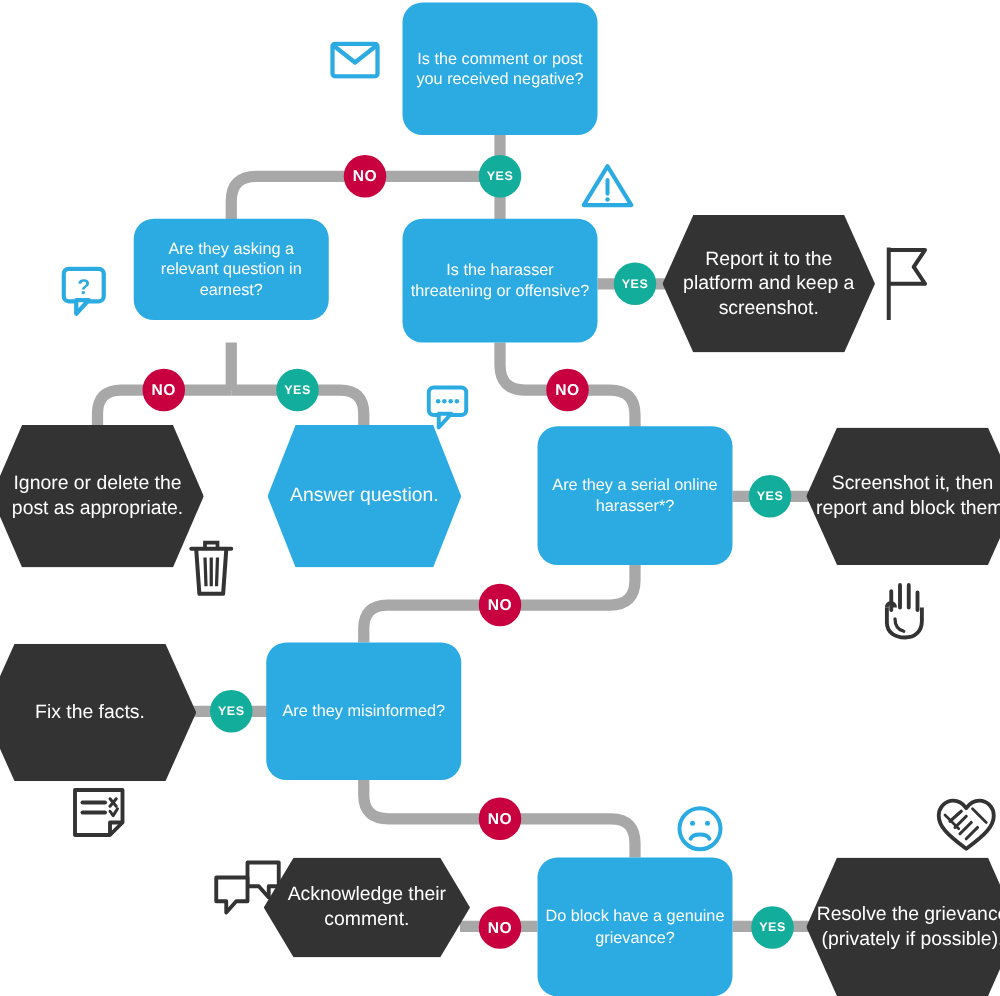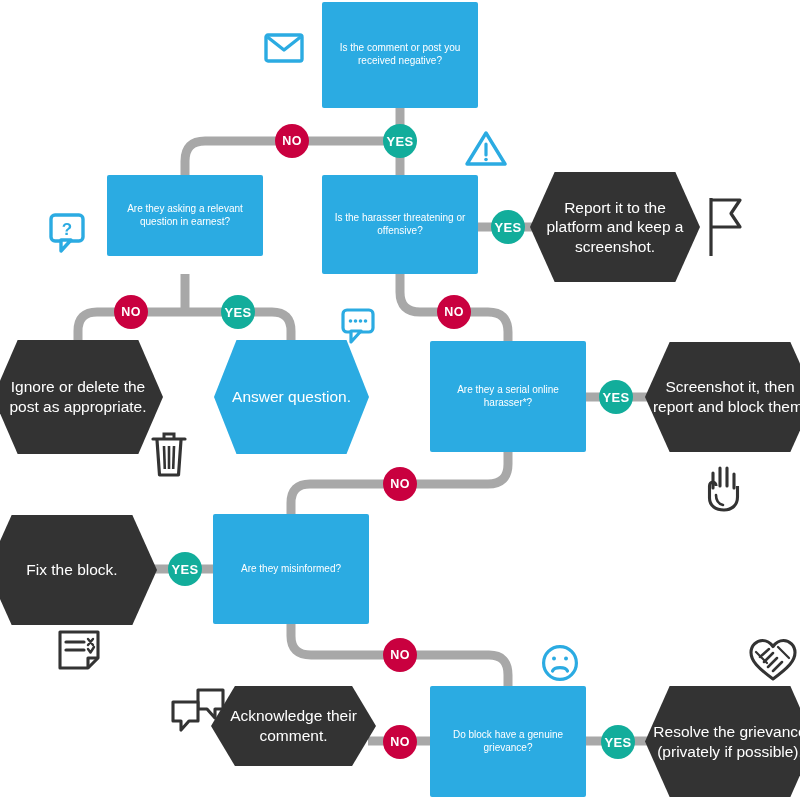--- a/index.html
+++ b/index.html
@@ -26,22 +26,22 @@
     text-align:center;
     color:#ffffff;
     box-sizing:border-box;
     line-height:1.26;
     z-index:3;
   }
   .node .txt{display:block;padding:0 6px;}
 
   .q{                      
     background:#2BABE2;
-    border-radius:2px;
-    font-size:10px;
+    border-radius:16px;
+    font-size:13px;
   }
   .hexd{                   
     background:#333333;
     font-size:15.5px;
     clip-path:polygon(14.5% 0%,85.5% 0%,100% 50%,85.5% 100%,14.5% 100%,0% 50%);
   }
   .hexb{                   
     background:#2BABE2;
     font-size:15.5px;
     clip-path:polygon(14.5% 0%,85.5% 0%,100% 50%,85.5% 100%,14.5% 100%,0% 50%);
@@ -55,21 +55,21 @@
     justify-content:center;
     border-radius:50%;
     color:#ffffff;
     font-weight:bold;
     letter-spacing:.4px;
     z-index:6;
     box-sizing:border-box;
     text-align:right;
   }
   .pill.no{background:#C9003F;width:34px;height:34px;font-size:12.5px;}
-  .pill.yes{background:#12AD9B;width:34px;height:34px;font-size:13px;}
+  .pill.yes{background:#12AD9B;width:34px;height:34px;font-size:10px;}
 
   
   .icon{position:absolute;z-index:4;}
   .icon svg{display:block;}
 </style>
 </head>
 <body>
 
 <div id="canvas">
 
@@ -128,21 +128,21 @@
 
   <div class="node q" style="left:430px;top:341px;width:156px;height:111px;">
     <span class="txt">Are they a serial online harasser*?</span>
   </div>
 
   <div class="node hexd" style="left:645px;top:342px;width:170px;height:110px;">
     <span class="txt">Screenshot it, then report and block them.</span>
   </div>
 
   <div class="node hexd" style="left:-13px;top:515px;width:170px;height:110px;">
-    <span class="txt">Fix the block.</span>
+    <span class="txt">Fix the facts.</span>
   </div>
 
   <div class="node q" style="left:213px;top:514px;width:156px;height:110px;">
     <span class="txt">Are they misinformed?</span>
   </div>
 
   <div class="node hexd" style="left:211px;top:686px;width:165px;height:80px;">
     <span class="txt">Acknowledge their comment.</span>
   </div>
 

